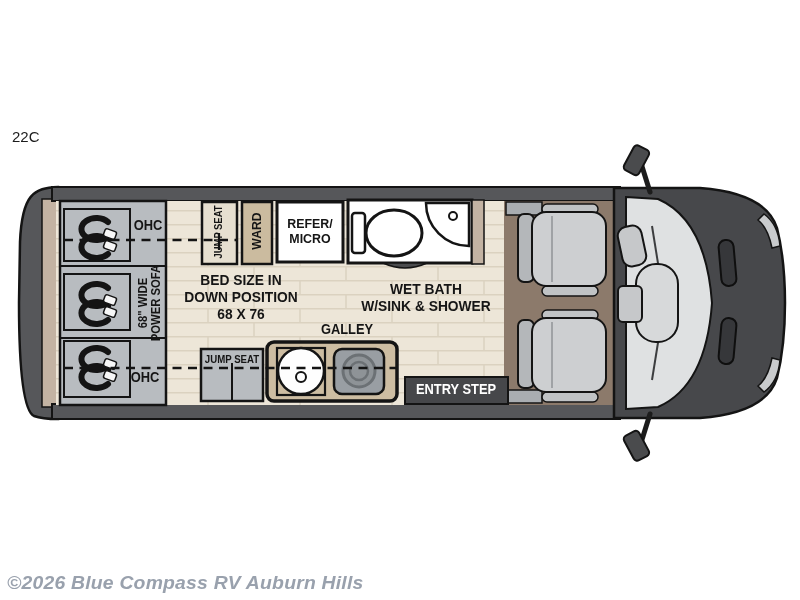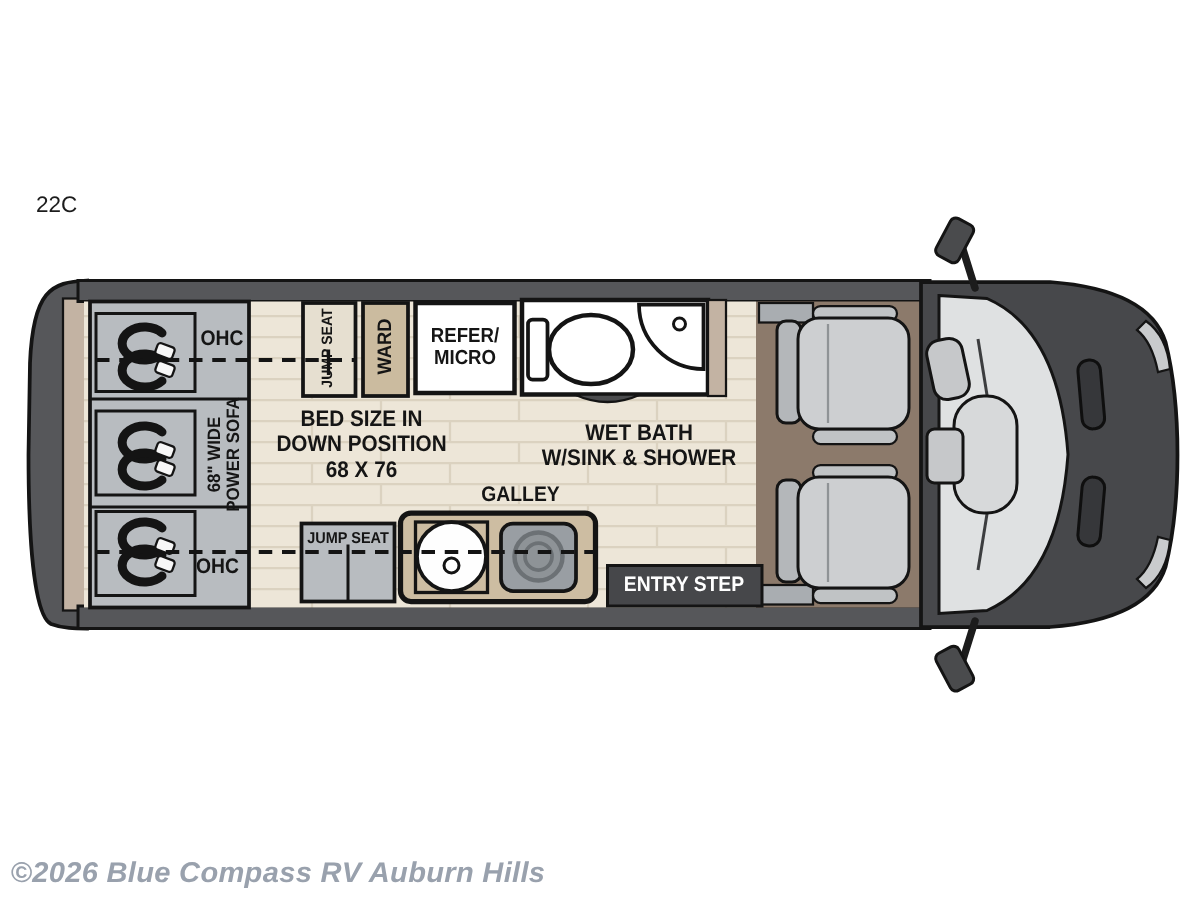--- a/index.html
+++ b/index.html
@@ -2,21 +2,21 @@
 <html><head>
 <meta charset="utf-8">
 <style>
   html,body{margin:0;padding:0;background:#fff;}
   #stage{position:relative;width:800px;height:600px;background:#ffffff;overflow:hidden;
          font-family:"Liberation Sans",sans-serif;}
   .lbl{position:absolute;font-weight:bold;color:#151515;white-space:nowrap;
        transform:translate(-50%,-50%) scaleX(0.92);text-align:center;line-height:1.12;}
   .lbl.vert{transform:translate(-50%,-50%) rotate(-90deg) scaleX(0.94);}
   .lbl .ln{display:block;}
-  #model-code{position:absolute;left:12px;top:128px;font-size:15px;font-weight:500;color:#1c1c1c;margin-left:12px;}
+  #model-code{position:absolute;left:12px;top:128px;font-size:15px;font-weight:500;color:#1c1c1c;}
   #watermark{position:absolute;left:7px;top:572px;font-size:19px;font-style:italic;font-weight:bold;
              color:#99a1ad;letter-spacing:0.2px;transform:scaleX(1.02);transform-origin:left;}
   #ohc-top{left:148px;top:226px;font-size:14px;}
   #ohc-bottom{left:145px;top:378px;font-size:14px;}
   #sofa-label{left:150px;top:303px;font-size:12px;}
   #jumpseat-top-label{left:219px;top:232px;font-size:10px;}
   #ward-label{left:257px;top:231px;font-size:13px;}
   #refer-label{left:310px;top:231px;font-size:13.5px;}
   #bed-label{left:241px;top:297px;font-size:15px;}
   #wetbath-label{left:426px;top:298px;font-size:15px;}

